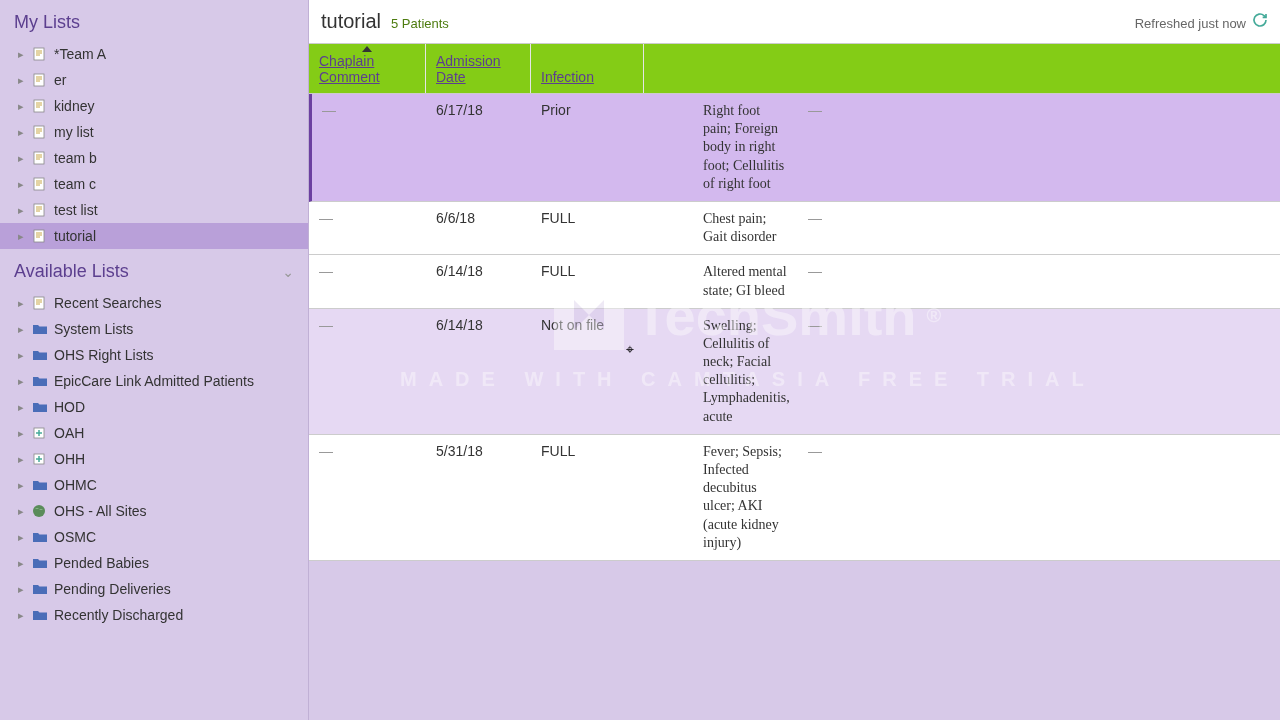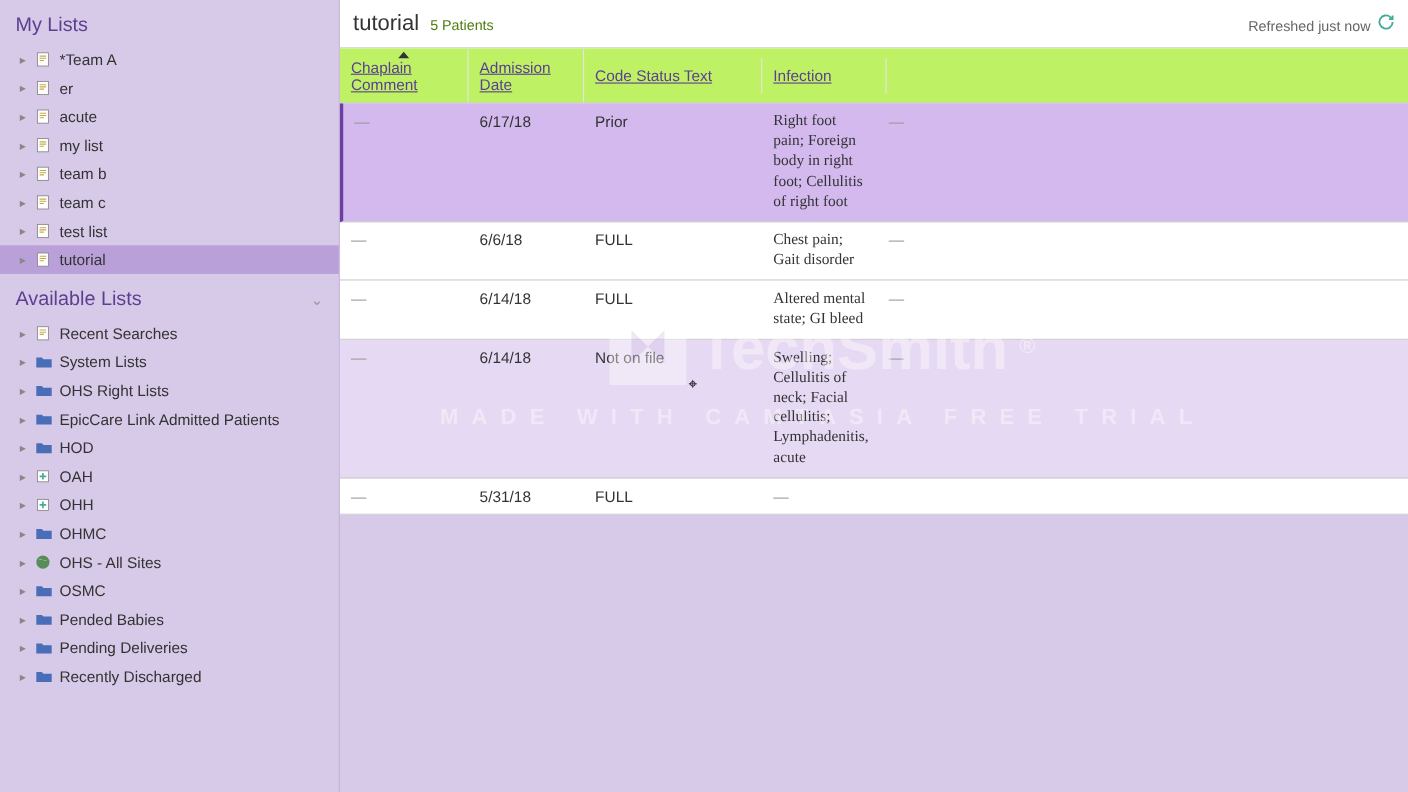--- a/index.html
+++ b/index.html
@@ -24,21 +24,21 @@
 .main { flex: 1; display: flex; flex-direction: column; background: #d7c9e8; }
 
 .header-bar { background: #fff; border-bottom: 1px solid #ccc; padding: 6px 12px; display: flex; align-items: center; justify-content: space-between; height: 44px; }
 .header-left { display: flex; align-items: baseline; gap: 10px; }
 .list-name { color: #333; font-size: 20px; }
 .patient-count { color: #4d7c0f; font-size: 13px; }
 .header-right { display: flex; align-items: flex-end; gap: 6px; color: #666; font-size: 13px; }
 .refresh-icon svg { width: 16px; height: 16px; }
 
 .table-wrap { background: #fff; }
-.table-head { display: flex; border-bottom: 1px solid #ccc; background: #bef264; height: 50px; align-items: center; }
+.table-head { display: flex; border-bottom: 1px solid #ccc; background: #84cc16; height: 50px; }
 .th { padding: 8px 10px; color: #5c3f8f; font-size: 14px; text-decoration: underline; display: flex; align-items: flex-end; border-right: 1px solid #e5e5e5; cursor: pointer; position: relative; }
 .th.sorted::before { content: ""; position: absolute; top: 2px; left: 50%; transform: translateX(-50%); width: 0; height: 0; border-left: 5px solid transparent; border-right: 5px solid transparent; border-bottom: 6px solid #333; }
 .col-chaplain { width: 117px; }
 .col-admission { width: 105px; }
 .col-code { width: 162px; }
 .col-diag { width: 105px; }
 .col-infection { width: 113px; }
 
 .row { display: flex; border-bottom: 1px solid #ccc; font-size: 14px; color: #333; }
 .row.sel { background: #d3b9ee; border-left: 3px solid #6b3fa0; }
@@ -94,21 +94,21 @@
         <div class="list-item">
           <span class="expand-icon">▸</span>
           <span class="item-icon doc-icon">
             <svg viewBox="0 0 14 14">
               <rect x="2" y="1" width="10" height="12" fill="#fff" stroke="#888" stroke-width="0.8"></rect>
               <line x1="4" y1="4" x2="10" y2="4" stroke="#c9a84a" stroke-width="1"></line>
               <line x1="4" y1="6" x2="10" y2="6" stroke="#c9a84a" stroke-width="1"></line>
               <line x1="4" y1="8" x2="8" y2="8" stroke="#c9a84a" stroke-width="1"></line>
             </svg>
           </span>
-          <span>acute</span>
+          <span>kidney</span>
         </div>
         <div class="list-item">
           <span class="expand-icon">▸</span>
           <span class="item-icon doc-icon">
             <svg viewBox="0 0 14 14">
               <rect x="2" y="1" width="10" height="12" fill="#fff" stroke="#888" stroke-width="0.8"></rect>
               <line x1="4" y1="4" x2="10" y2="4" stroke="#c9a84a" stroke-width="1"></line>
               <line x1="4" y1="6" x2="10" y2="6" stroke="#c9a84a" stroke-width="1"></line>
               <line x1="4" y1="8" x2="8" y2="8" stroke="#c9a84a" stroke-width="1"></line>
             </svg>
@@ -311,21 +311,20 @@
               <path d="M21 3v5h-5"></path>
             </svg>
         </span>
       </div>
     </div>
 
     <div class="table-wrap">
       <div class="table-head">
         <div class="th col-chaplain sorted">Chaplain Comment</div>
         <div class="th col-admission">Admission Date</div>
-        <div class="th col-code">Code Status Text</div>
         <div class="th col-infection">Infection</div>
       </div>
       <div id="rows">
           <div class="row sel">
             <div class="td td-chaplain">—</div>
             <div class="td td-admission">6/17/18</div>
             <div class="td td-code">Prior</div>
             <div class="td td-diag">Right foot pain; Foreign body in right foot; Cellulitis of right foot</div>
             <div class="td td-infection">—</div>
           </div>
@@ -347,20 +346,21 @@
             <div class="td td-chaplain">—</div>
             <div class="td td-admission">6/14/18</div>
             <div class="td td-code">Not on file</div>
             <div class="td td-diag">Swelling; Cellulitis of neck; Facial cellulitis; Lymphadenitis, acute</div>
             <div class="td td-infection">—</div>
           </div>
           <div class="row">
             <div class="td td-chaplain">—</div>
             <div class="td td-admission">5/31/18</div>
             <div class="td td-code">FULL</div>
+            <div class="td td-diag">Fever; Sepsis; Infected decubitus ulcer; AKI (acute kidney injury)</div>
             <div class="td td-infection">—</div>
           </div>
         </div>
     </div>
   </div>
 </div>
 
 <div class="watermark">
   <div class="wm-logo">
     <span class="wm-box">

